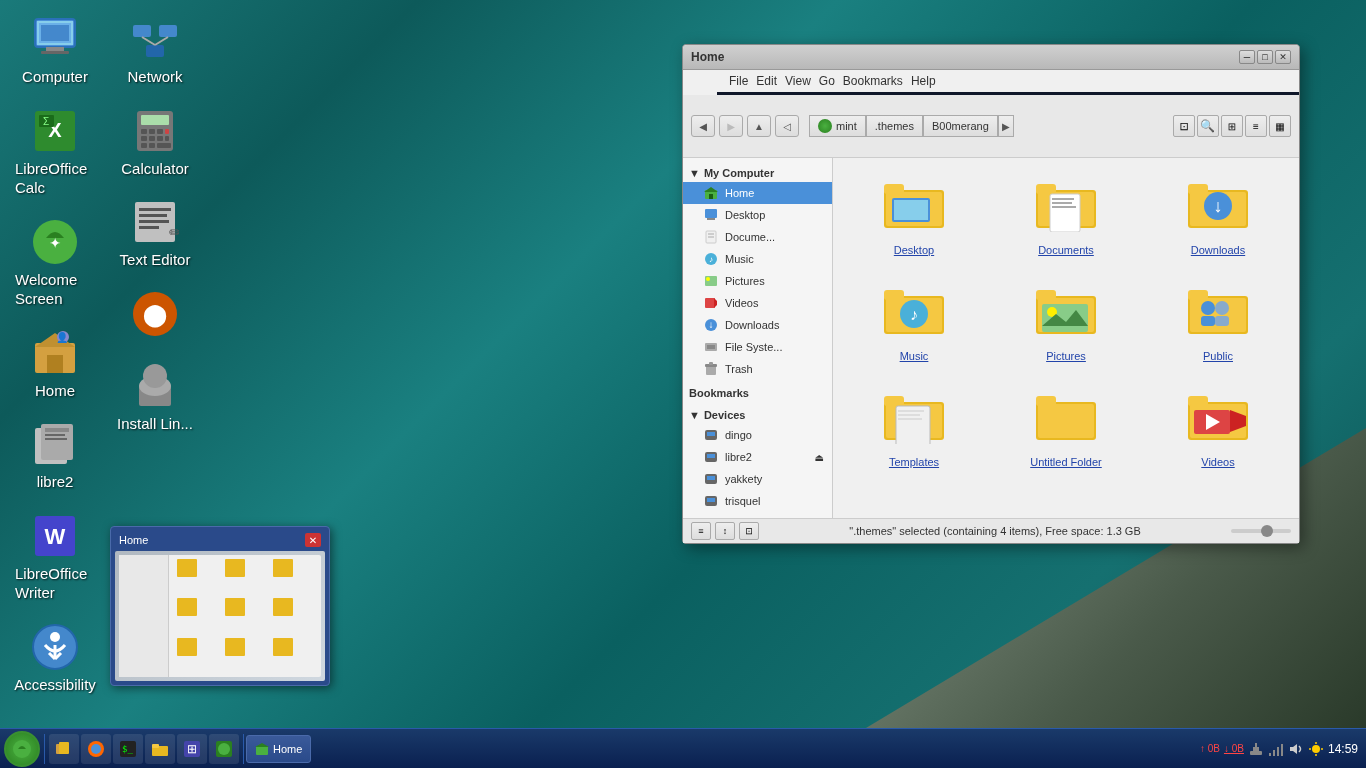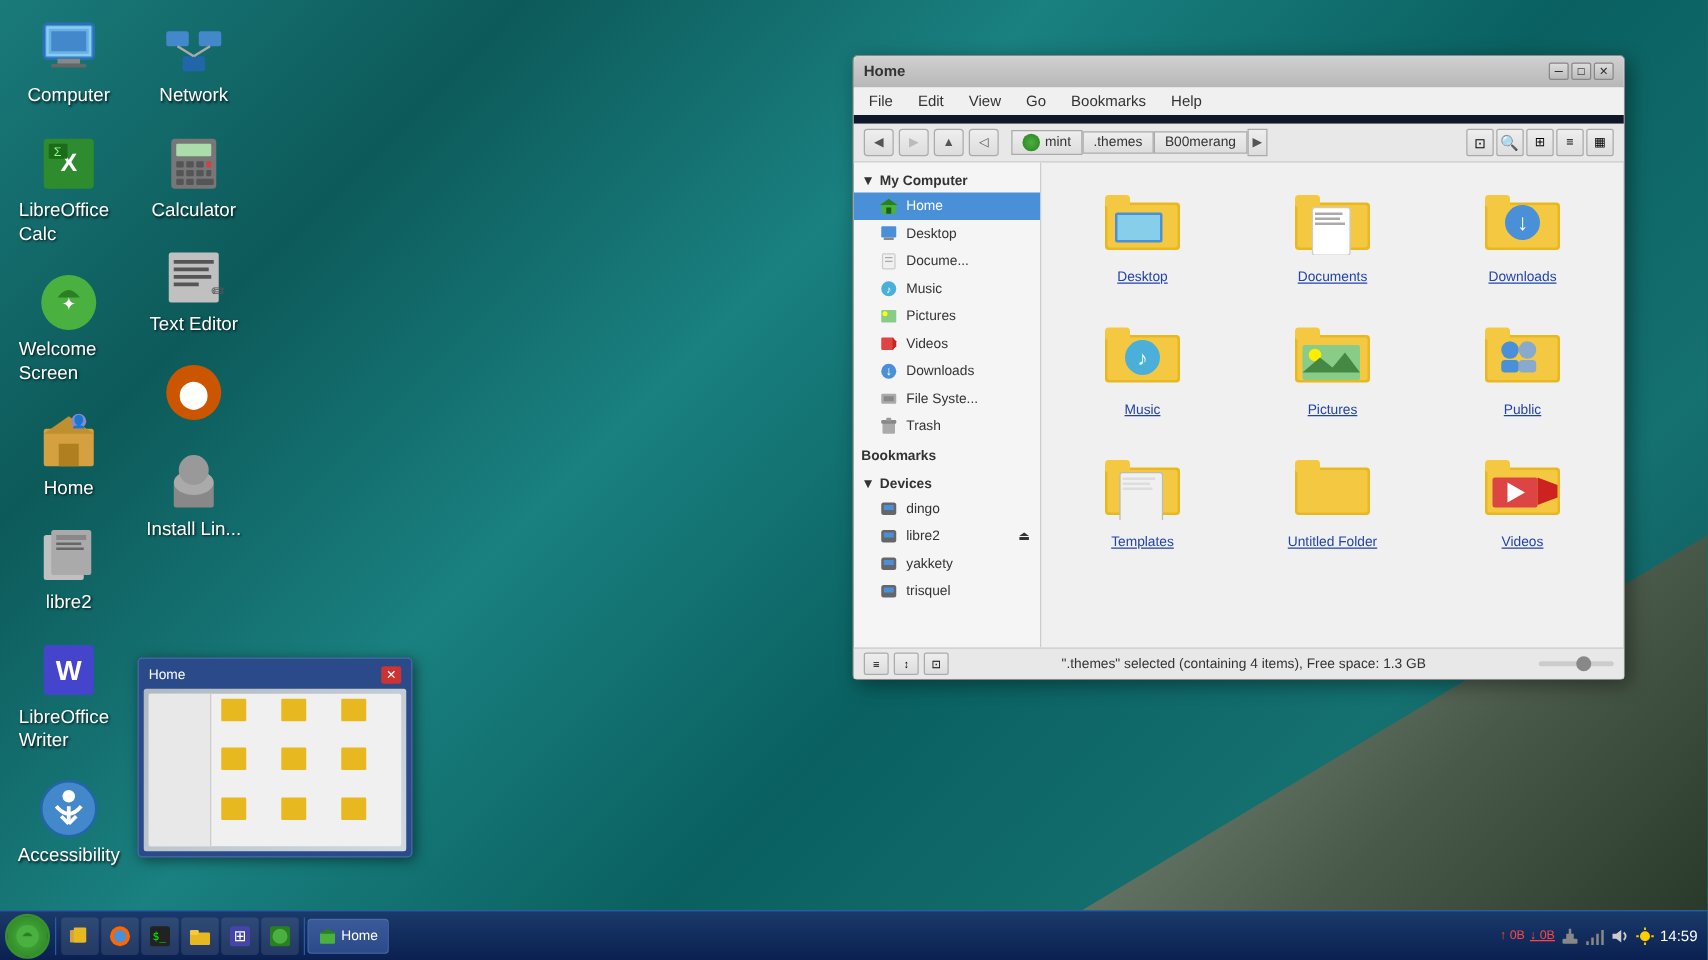--- a/index.html
+++ b/index.html
@@ -119,22 +119,22 @@
       font-size: 9px;
       background: linear-gradient(180deg, #ddd, #bbb);
     }
 
     .fm-win-btn.close { color: #333; }
 
     .fm-menubar {
       background: #f0f0f0;
       padding: 2px 8px;
       display: flex;
-      gap: 12px;
-      border-bottom: 7px solid #0f172a;
+      border-bottom: 3px solid #0f172a;
+      margin-left: 34px;
     }
 
     .fm-menu-item {
       font-size: 12px;
       color: #333;
       cursor: pointer;
       padding: 2px 4px;
     }
 
     .fm-toolbar {
@@ -157,24 +157,23 @@
       align-items: center;
       justify-content: center;
       font-size: 10px;
       color: #555;
     }
 
     .fm-nav-btn.disabled { color: #bbb; }
 
     .fm-breadcrumb {
       display: flex;
-      align-items: center;
       gap: 0;
       flex: 1;
-      margin: 0 6px;
+      margin: 16px 6px;
     }
 
     .fm-crumb {
       background: linear-gradient(180deg, #eee, #ddd);
       border: 1px solid #aaa;
       padding: 2px 8px;
       font-size: 11px;
       cursor: pointer;
       color: #333;
       display: flex;

